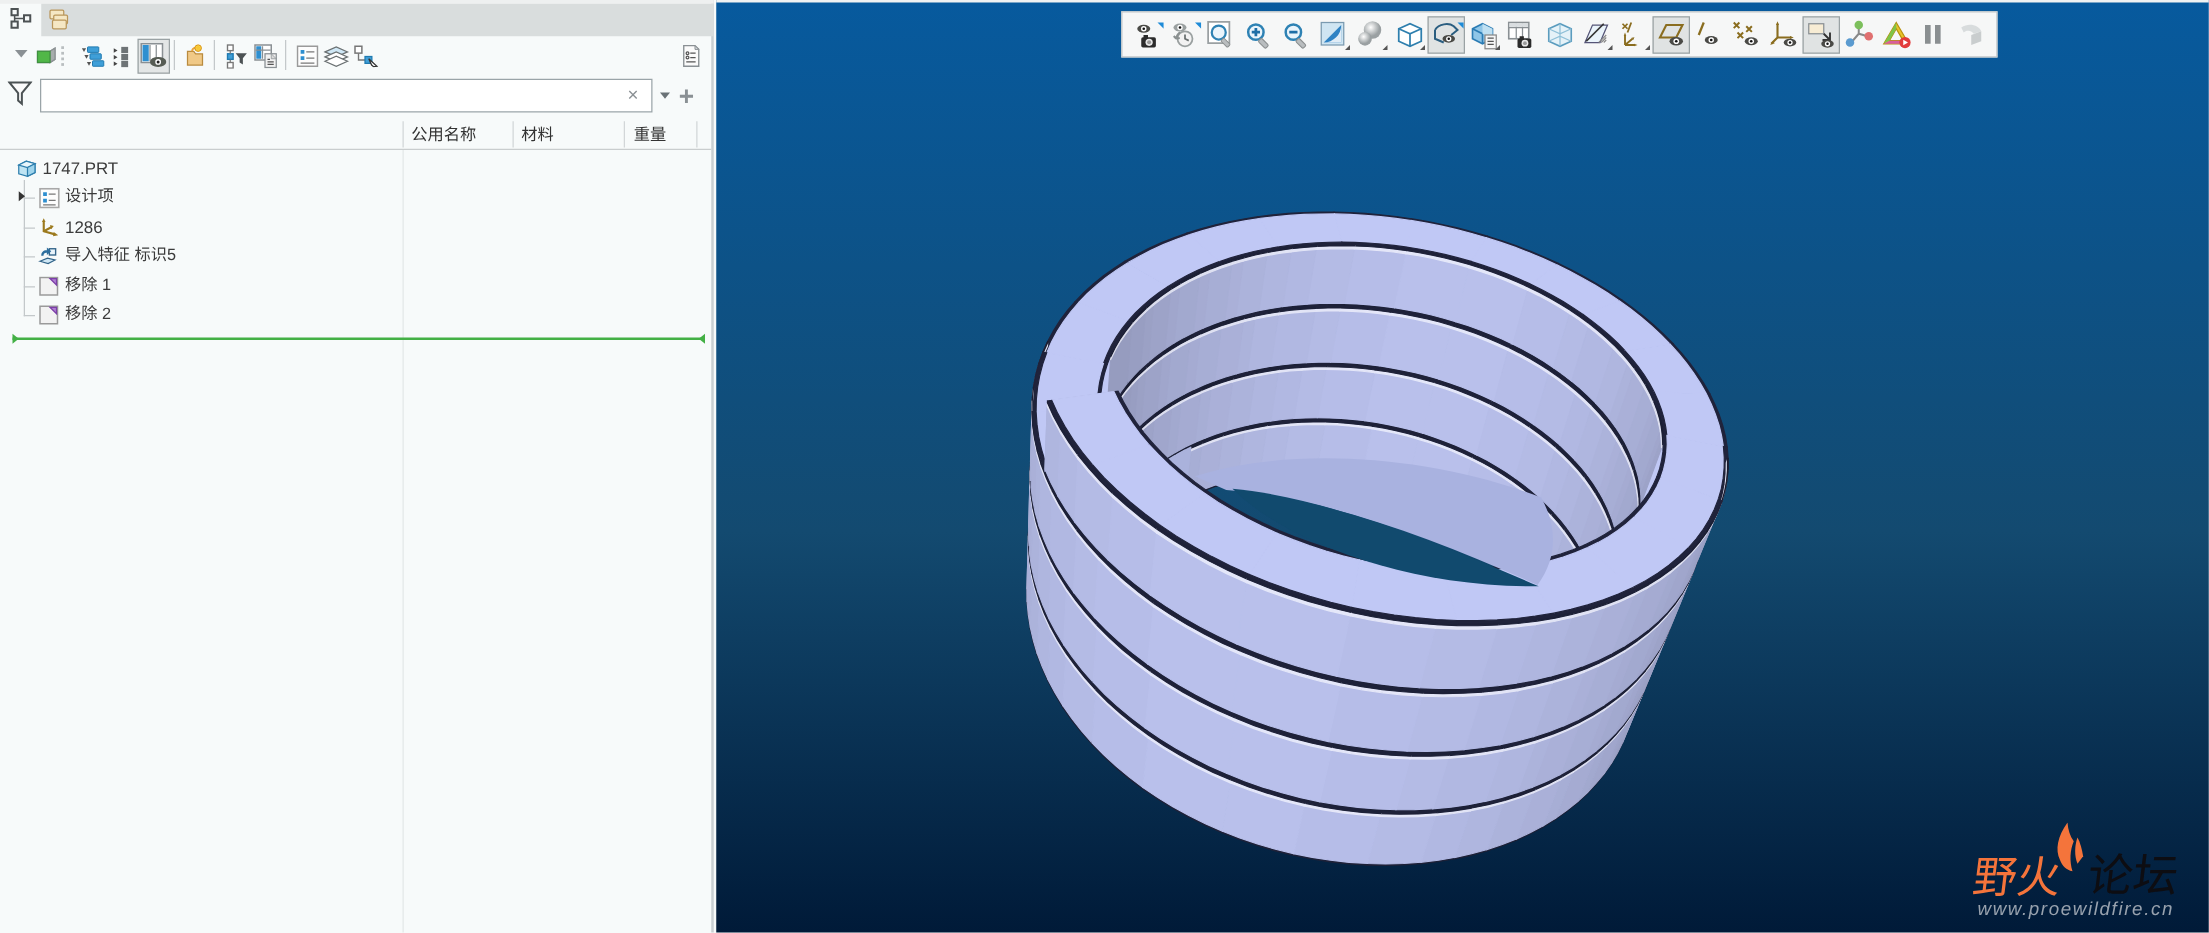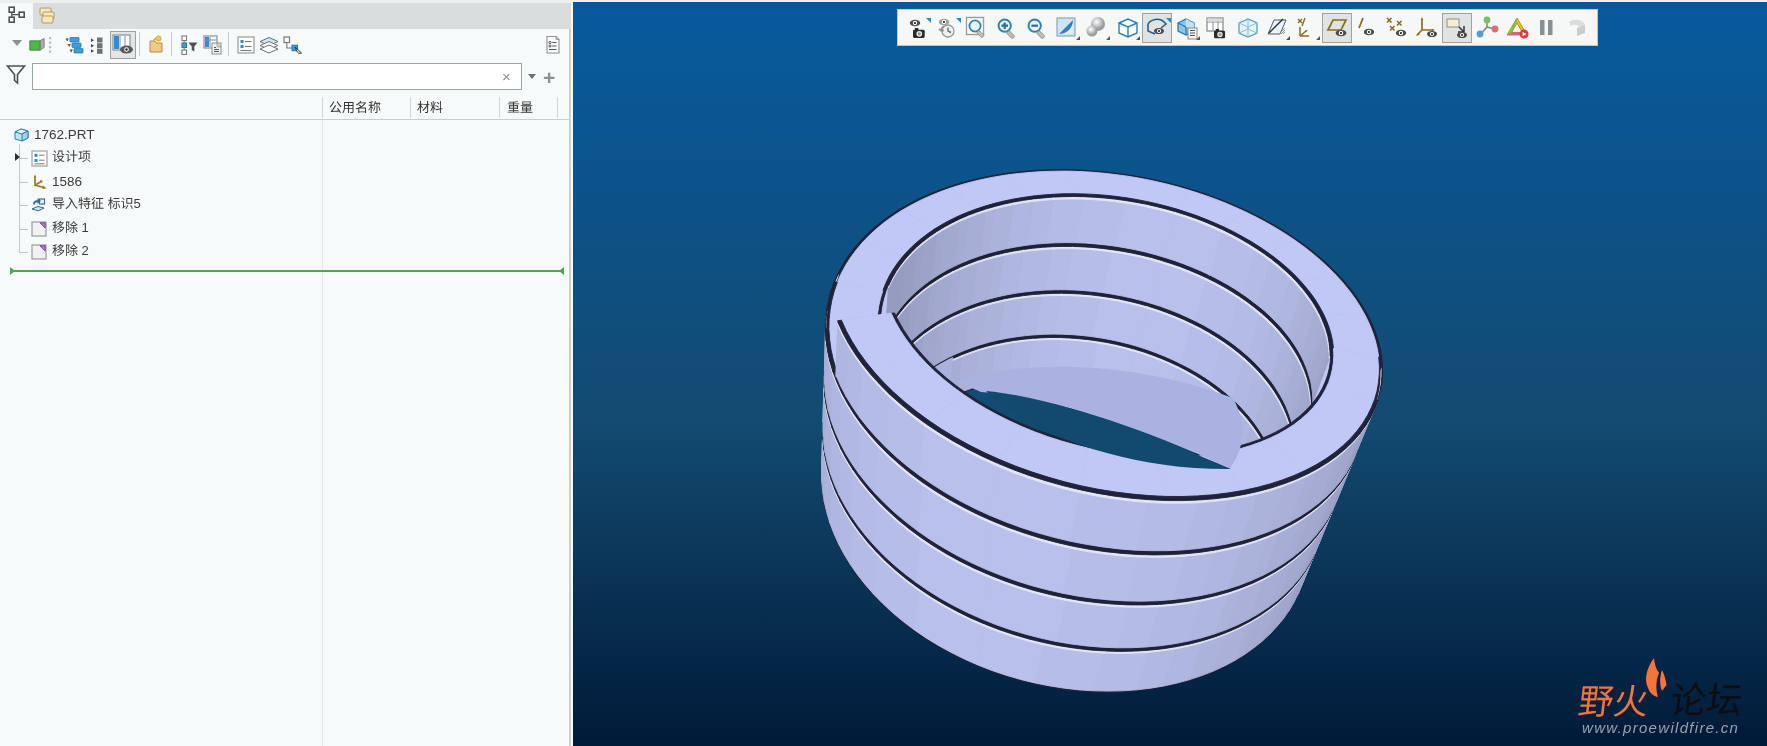--- a/index.html
+++ b/index.html
@@ -135,21 +135,21 @@
     <div class="ab" style="left:410px;top:97px;width:1px;height:21px;background:#d2d6d8"></div>
     <div class="ab" style="left:499px;top:97px;width:1px;height:21px;background:#d2d6d8"></div>
     <div class="ab" style="left:557px;top:97px;width:1px;height:21px;background:#d2d6d8"></div>
     <div class="ab" style="left:0;top:119px;width:569px;height:1px;background:#c9cdce"></div>
     <div class="ab" style="left:322px;top:120px;width:1px;height:626px;background:#e3e7e8"></div>
     <div class="ab" style="left:13px;top:127px"><svg width="17" height="16" viewBox="0 0 17 16">
         <path d="M2 5 L8 2 L15 4 L15 11 L9 14 L2 12 Z" fill="#bfe4f3" stroke="#2e7fae" stroke-width="1"></path>
         <path d="M2 5 L8 2 L15 4 L9 7 Z" fill="#e8f6fc" stroke="#2e7fae" stroke-width="1"></path>
         <path d="M9 7 L15 4 L15 11 L9 14 Z" fill="#9fd4ec" stroke="#2e7fae" stroke-width="1"></path>
       </svg></div>
-    <div class="ab" style="left:34px;top:127px;font-size:13.5px;color:#3b3b3b;white-space:nowrap">1762.PRT</div>
+    <div class="ab" style="left:34px;top:127px;font-size:13.5px;color:#3b3b3b;white-space:nowrap">1747.PRT</div>
     <div class="ab" style="left:19px;top:144px;width:1px;height:109px;background:#c3c8ca"></div>
     <div class="ab" style="left:19px;top:158px;width:9px;height:1px;background:#c3c8ca"></div>
     <div class="ab" style="left:19px;top:182px;width:9px;height:1px;background:#c3c8ca"></div>
     <div class="ab" style="left:19px;top:205px;width:9px;height:1px;background:#c3c8ca"></div>
     <div class="ab" style="left:19px;top:229px;width:9px;height:1px;background:#c3c8ca"></div>
     <div class="ab" style="left:19px;top:252px;width:9px;height:1px;background:#c3c8ca"></div>
     <div class="ab" style="left:15px;top:153px;width:0;height:0;border-top:4.5px solid transparent;border-bottom:4.5px solid transparent;border-left:5.5px solid #333"></div>
     <div class="ab" style="left:31px;top:150px"><svg width="17" height="17" viewBox="0 0 17 17">
         <rect x="1" y="1" width="15" height="15" fill="#fdfdfd" stroke="#a8a8a8" stroke-width="1.3"></rect>
         <rect x="3.5" y="3.8" width="3" height="3" fill="#2e8fd0"></rect>
@@ -163,21 +163,21 @@
         <path transform="translate(13.0,11) scale(0.013000,-0.013000)" d="M137 775C193 728 263 660 295 617L346 673C312 714 241 778 186 823ZM46 526V452H205V93C205 50 174 20 155 8C169 -7 189 -41 196 -61C212 -40 240 -18 429 116C421 130 409 162 404 182L281 98V526ZM626 837V508H372V431H626V-80H705V431H959V508H705V837Z" fill="#3b3b3b"></path>
         <path transform="translate(26.0,11) scale(0.013000,-0.013000)" d="M618 500V289C618 184 591 56 319 -19C335 -34 357 -61 366 -77C649 12 693 158 693 289V500ZM689 91C766 41 864 -31 911 -79L961 -26C913 21 813 90 736 138ZM29 184 48 106C140 137 262 179 379 219L369 284L247 247V650H363V722H46V650H172V225ZM417 624V153H490V556H816V155H891V624H655C670 655 686 692 702 728H957V796H381V728H613C603 694 591 656 578 624Z" fill="#3b3b3b"></path>
       </svg></div>
     <div class="ab" style="left:30px;top:174px"><svg width="18" height="17" viewBox="0 0 18 17">
         <path d="M5 3 L5 11 L14 13.5" fill="none" stroke="#9c7a1e" stroke-width="1.7"></path>
         <path d="M5 11 L11 7.8" fill="none" stroke="#9c7a1e" stroke-width="1.7"></path>
         <path d="M3.6 3.6 L5 0.6 L6.4 3.6 Z" fill="#9c7a1e"></path>
         <path d="M13 11.6 L16.6 14.2 L12.4 14.9 Z" fill="#9c7a1e"></path>
         <path d="M10 6 L13 6.8 L11 9.4 Z" fill="#9c7a1e"></path>
       </svg></div>
-    <div class="ab" style="left:52px;top:174px;font-size:13.5px;color:#3b3b3b;white-space:nowrap">1586</div>
+    <div class="ab" style="left:52px;top:174px;font-size:13.5px;color:#3b3b3b;white-space:nowrap">1286</div>
     <div class="ab" style="left:30px;top:197px"><svg width="18" height="17" viewBox="0 0 18 17">
         <path d="M2 12 L8 9.5 L14 11 L8.5 13.8 Z" fill="#cfe7f5" stroke="#33658a" stroke-width="1"></path>
         <rect x="9.5" y="2" width="5" height="5" fill="#e9f4fb" stroke="#33658a" stroke-width="1.1"></rect>
         <path d="M3 7.5 C3 4.5 5 3 7.5 3.2 L7.5 1 L11 4 L7.5 7 L7.5 5.2 C5.8 5 4.8 6 4.8 7.5 Z" fill="#2e6f9e"></path>
       </svg></div>
     <div class="ab" style="left:52px;top:197px"><svg width="90" height="15" viewBox="0 0 90 15">
         <path transform="translate(0.0,11) scale(0.013000,-0.013000)" d="M211 182C274 130 345 53 374 1L430 51C399 100 331 170 270 221H648V11C648 -4 642 -9 622 -10C603 -10 531 -11 457 -9C468 -28 480 -56 484 -76C580 -76 641 -76 677 -65C713 -55 725 -35 725 9V221H944V291H725V369H648V291H62V221H256ZM135 770V508C135 414 185 394 350 394C387 394 709 394 749 394C875 394 908 418 921 521C898 524 868 533 848 544C840 470 826 456 744 456C674 456 397 456 344 456C233 456 213 467 213 509V562H826V800H135ZM213 734H752V629H213Z" fill="#3b3b3b"></path>
         <path transform="translate(13.0,11) scale(0.013000,-0.013000)" d="M295 755C361 709 412 653 456 591C391 306 266 103 41 -13C61 -27 96 -58 110 -73C313 45 441 229 517 491C627 289 698 58 927 -70C931 -46 951 -6 964 15C631 214 661 590 341 819Z" fill="#3b3b3b"></path>
         <path transform="translate(26.0,11) scale(0.013000,-0.013000)" d="M457 212C506 163 559 94 580 48L640 87C616 133 562 199 513 246ZM642 841V732H447V662H642V536H389V465H764V346H405V275H764V13C764 -1 760 -5 744 -5C727 -7 673 -7 613 -5C623 -26 633 -58 636 -80C712 -80 764 -78 795 -67C827 -55 836 -33 836 13V275H952V346H836V465H958V536H713V662H912V732H713V841ZM97 763C88 638 69 508 39 424C54 418 84 402 97 392C112 438 125 497 136 562H212V317C149 299 92 282 47 270L63 194L212 242V-80H284V265L387 299L381 369L284 339V562H379V634H284V839H212V634H147C152 673 156 712 160 752Z" fill="#3b3b3b"></path>
         <path transform="translate(39.0,11) scale(0.013000,-0.013000)" d="M249 838C207 767 121 683 44 632C56 617 76 587 84 570C171 630 263 724 320 810ZM269 615C213 512 120 409 31 343C44 325 65 286 72 269C107 298 142 333 177 371V-80H254V464C285 505 313 547 336 589ZM419 499V18H319V-53H962V18H705V339H913V409H705V695H930V765H383V695H630V18H491V499Z" fill="#3b3b3b"></path>

